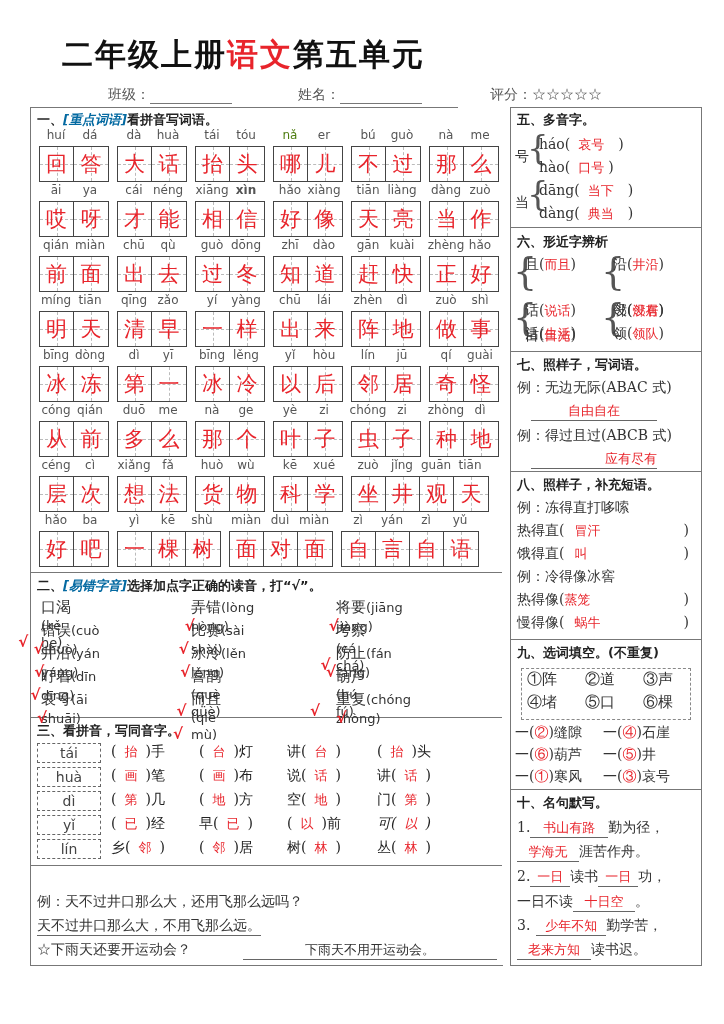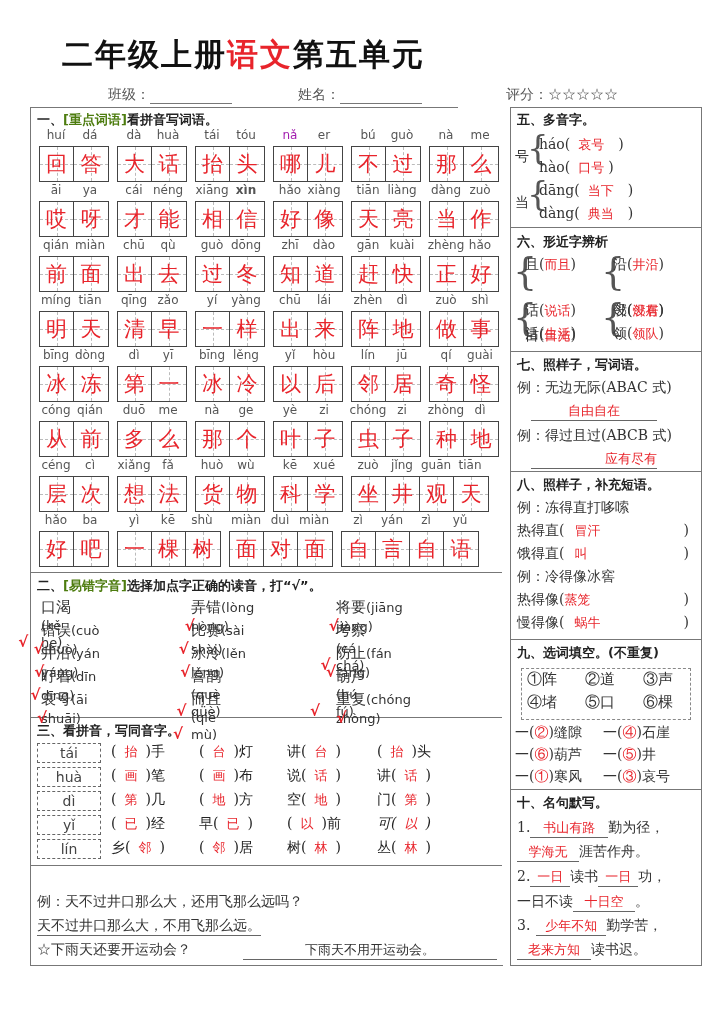--- a/index.html
+++ b/index.html
@@ -1,19 +1,19 @@
 <!DOCTYPE html>
 <html><head>
 <meta charset="utf-8">
 <style>
   html, body { margin:0; padding:0; background:#fff; }
   body { width:724px; height:1024px; position:relative; overflow:hidden;
          font-family: "DejaVu Sans", sans-serif; color:#222; }
   .red { color:#e8242b; }
-  .green { color:#4d7c0f; }
+  .green { color:#0369a1;font-style:italic; }
   .title { position:absolute; left:62px; top:34px; font-size:31px; font-weight:bold;
            letter-spacing:2px; font-family:"DejaVu Serif", serif; color:#111; }
   .info { position:absolute; top:86px; font-size:14px; color:#555; font-family:"DejaVu Serif", serif; }
   .info .blank { display:inline-block; border-bottom:1px solid #777; vertical-align:bottom; height:14px; }
   .hline { position:absolute; height:1px; background:#777; }
   .frame { position:absolute; left:30px; top:107px; width:472px; height:857px; border:1px solid #777; border-right:none; }
   .rframe { position:absolute; left:510px; top:107px; width:190px; height:857px; border:1px solid #777; }
   .sec { position:absolute; border-bottom:1px solid #777; box-sizing:border-box; }
   .sec-title { font-size:13px; font-weight:bold; color:#222; position:absolute; }
   .py { position:absolute; text-align:center; width:52px; }
@@ -42,21 +42,21 @@
   .circ { color:#e8242b; }
   .watermark { position:absolute; left:480px; top:470px; font-size:70px; color:rgba(0,0,0,0.05); font-weight:bold; pointer-events:none; }
 </style>
 </head>
 <body>
 
 <div class="title"><span>二年级上册</span><span class="red">语文</span><span>第五单元</span></div>
 
 <div class="info" style="left:108px;"><span>班级：</span><span class="blank" style="width:82px;"></span></div>
 <div class="info" style="left:298px;"><span>姓名：</span><span class="blank" style="width:82px;"></span></div>
-<div class="info" style="left:506px;"><span>评分：</span><span>☆☆☆☆☆</span></div>
+<div class="info" style="left:490px;"><span>评分：</span><span>☆☆☆☆☆</span></div>
 
 <div class="frame"></div>
 <div class="hline" style="left:458px;top:107px;width:52px;background:#fff;"></div>
 <div class="rframe" id="rframe"></div>
 
 <div class="sec" id="s1" style="left:31px;top:108px;width:471px;height:465px;">
   <div class="sec-title" style="left:6px;top:3px;"><span>一、</span><span class="green">[重点词语]</span><span>看拼音写词语。</span></div>
   <div id="s1-rows">
       <div class="py" style="left: -1px; top: 20px; position: absolute; font-size: 12px; color: rgb(85, 85, 85);">huí</div>
       <div class="py" style="left: 33px; top: 20px; position: absolute; font-size: 12px; color: rgb(85, 85, 85);">dá</div>
@@ -81,21 +81,21 @@
       <div class="py" style="left: 155px; top: 20px; position: absolute; font-size: 12px; color: rgb(85, 85, 85);">tái</div>
       <div class="py" style="left: 189px; top: 20px; position: absolute; font-size: 12px; color: rgb(85, 85, 85);">tóu</div>
       <div class="word" style="left: 164px; top: 38px; width: 68px;">
         <div class="cell">
           <span>抬</span>
         </div>
         <div class="cell">
           <span>头</span>
         </div>
       </div>
-      <div class="py" style="left: 233px; top: 20px; position: absolute; font-size: 12px; color: #a21caf;">nǎ</div>
+      <div class="py" style="left: 233px; top: 20px; position: absolute; font-size: 12px; color: #4d7c0f;">nǎ</div>
       <div class="py" style="left: 267px; top: 20px; position: absolute; font-size: 12px; color: rgb(85, 85, 85);">er</div>
       <div class="word" style="left: 242px; top: 38px; width: 68px;">
         <div class="cell">
           <span>哪</span>
         </div>
         <div class="cell">
           <span>儿</span>
         </div>
       </div>
       <div class="py" style="left: 311px; top: 20px; position: absolute; font-size: 12px; color: rgb(85, 85, 85);">bú</div>

